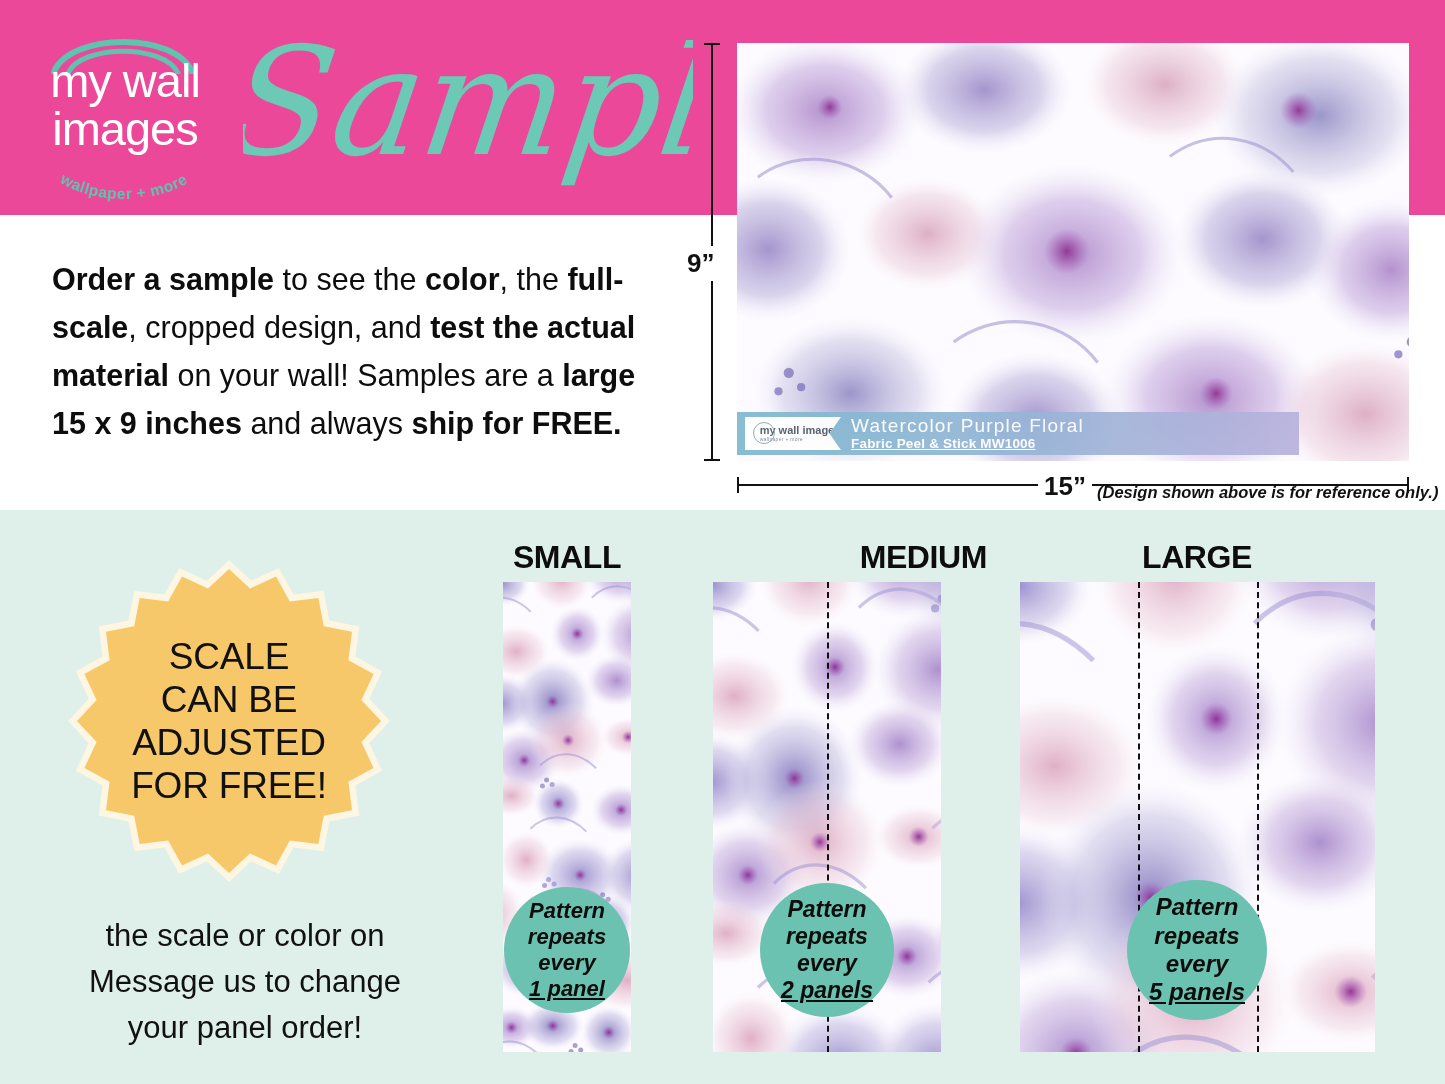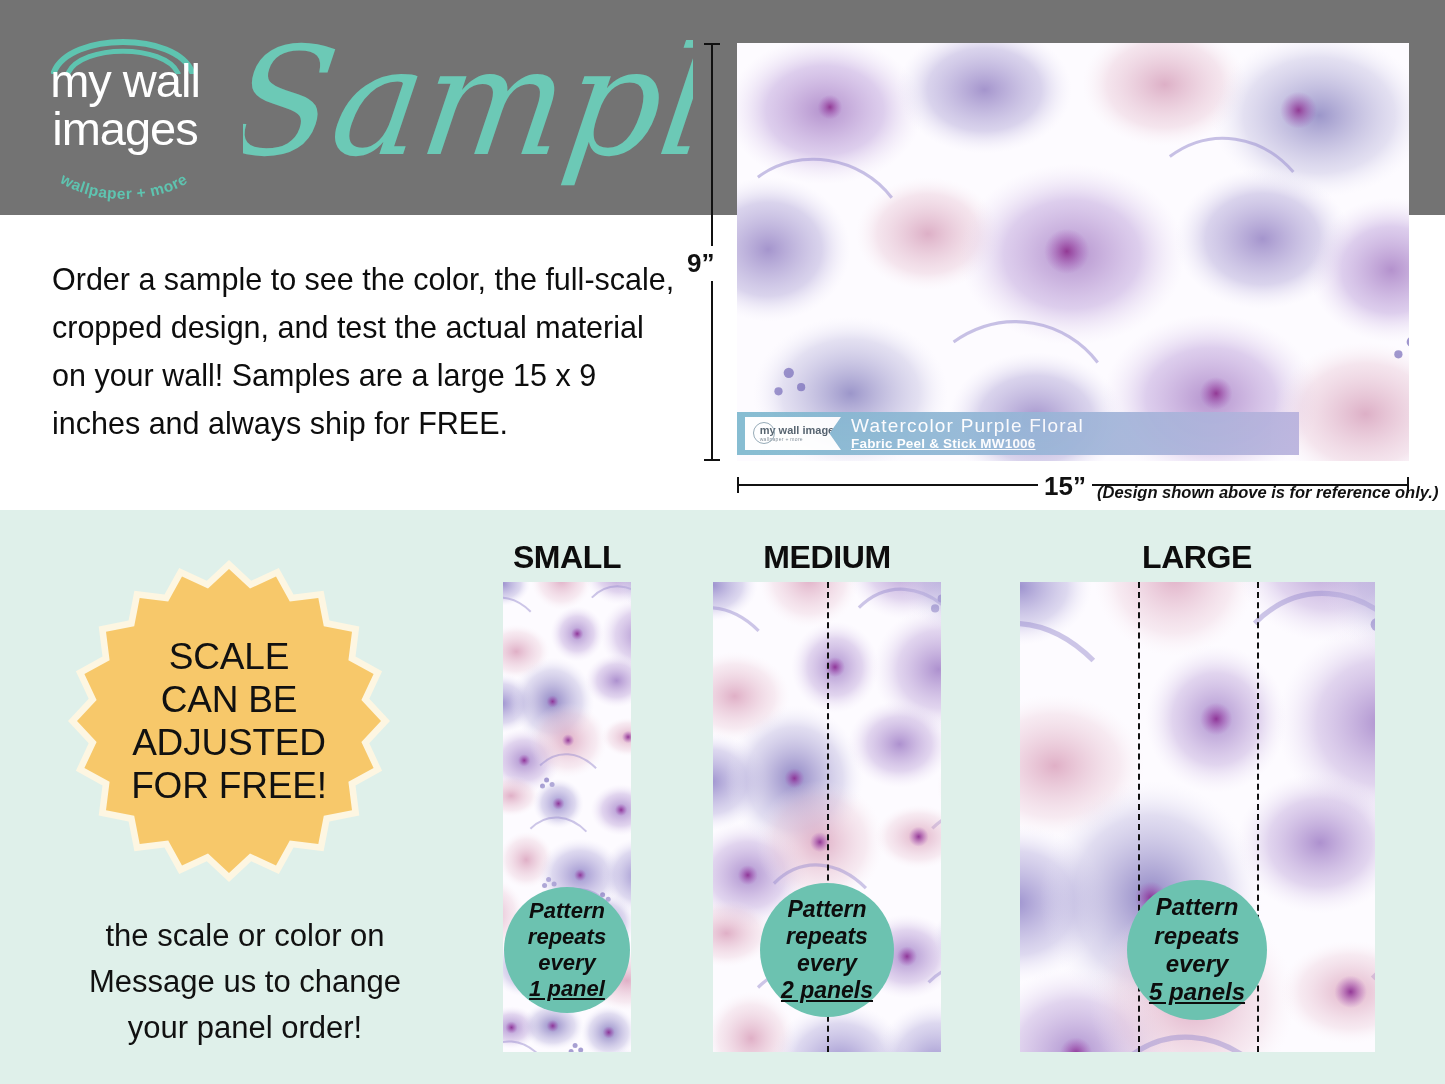--- a/index.html
+++ b/index.html
@@ -7,21 +7,21 @@
     width: 1445px; height: 1084px;
     font-family: "Liberation Sans", sans-serif;
     background: #ffffff;
     overflow: hidden;
   }
   #page { position: relative; width: 1445px; height: 1084px; }
 
   
   #header-bar {
     position: absolute; left: 0; top: 0; width: 1445px; height: 215px;
-    background: #737373;
+    background: #ec4899;
   }
   #logo-block {
     position: absolute; left: 22px; top: 26px; width: 200px; height: 180px;
   }
   #logo-arcs { position: absolute; left: 26px; top: 0px; width: 150px; height: 48px; }
   #logo-word1 {
     position: absolute; left: 8px; top: 30px; width: 190px;
     color: #ffffff; font-size: 47px; line-height: 50px;
     font-weight: 400; letter-spacing: -1px; text-align: center;
   }
@@ -43,21 +43,21 @@
 
   
   #white-band {
     position: absolute; left: 0; top: 215px; width: 1445px; height: 295px;
     background: #ffffff;
   }
   #blurb {
     position: absolute; left: 52px; top: 255px; width: 625px;
     font-size: 30.5px; line-height: 48px; color: #0d0d0d;
   }
-  #blurb b { font-weight: 400; }
+  #blurb b { font-weight: 700; }
 
   
   #sample-photo {
     position: absolute; left: 737px; top: 43px; width: 672px; height: 418px;
     overflow: hidden; background: #fdfbff;
   }
   #sample-photo .pattern { position: absolute; inset: -10px; }
   #sample-caption {
     position: absolute; left: 0px; bottom: 6px; width: 562px; height: 43px;
     background: linear-gradient(90deg, #7fb9cf 0%, #93b6d6 45%, #b9b2dd 100%);
@@ -436,21 +436,21 @@
           <circle cx="121.8" cy="499.9" r="6.2" fill="url(#p0k)"></circle>
           <ellipse cx="189.4" cy="494.4" rx="34.7" ry="28.7" fill="url(#p0a)"></ellipse>
         </svg>
       </div>
       <div class="repeat-badge" style="left: 504px; top: 887px; width: 126px; height: 126px; font-size: 22px;">
         <div class="ln">Pattern</div>
         <div class="ln">repeats</div>
         <div class="ln">every</div>
         <div class="ln u">1 panel</div>
       </div>
-      <div class="col-label" style="left: 667px; width: 320px;">MEDIUM</div>
+      <div class="col-label" style="left: 667px; width: 320px; text-align: right;">MEDIUM</div>
       <div class="panel" style="left: 713px; width: 228px;">
         <svg class="pattern" width="228" height="470" viewBox="0 0 228 470">
           <defs>
     <radialGradient id="p1a">
               <stop offset="0%" stop-color="#9f7ec6" stop-opacity=".85"></stop>
               <stop offset="62%" stop-color="#c5aede" stop-opacity=".5"></stop>
               <stop offset="100%" stop-color="#ece3f5" stop-opacity="0"></stop>
             </radialGradient>
     <radialGradient id="p1b">
               <stop offset="0%" stop-color="#8578c2" stop-opacity=".8"></stop>

